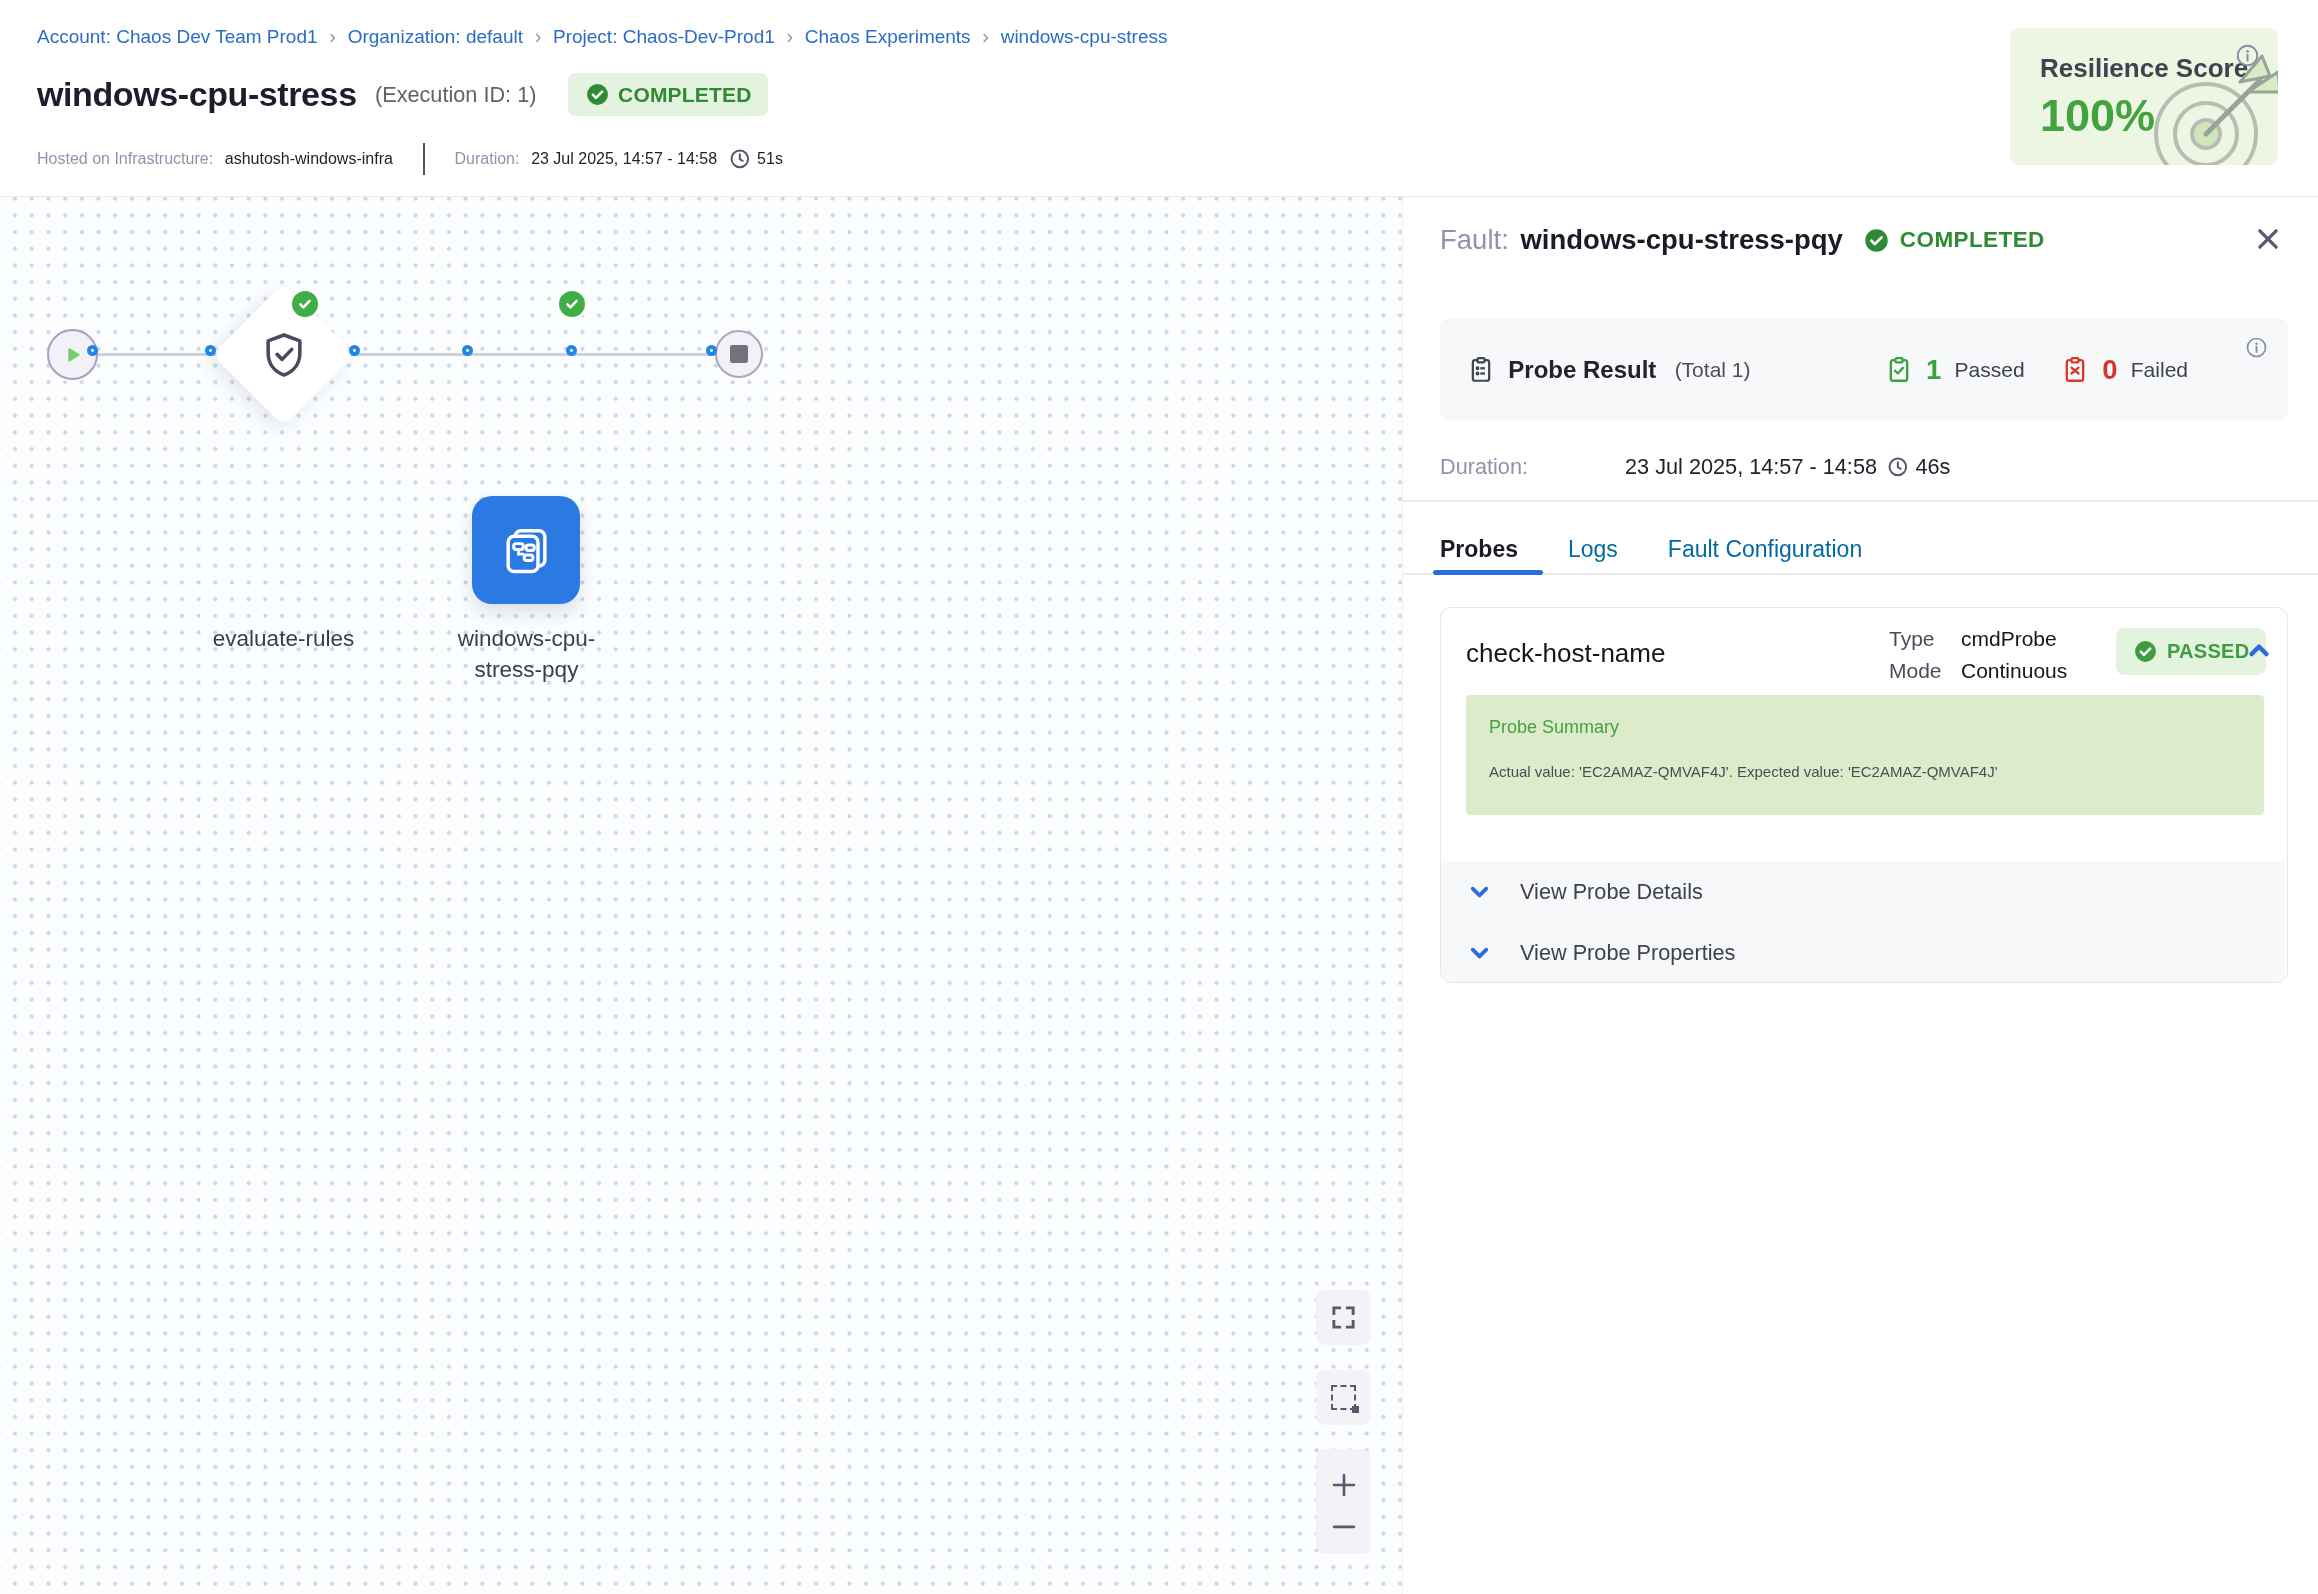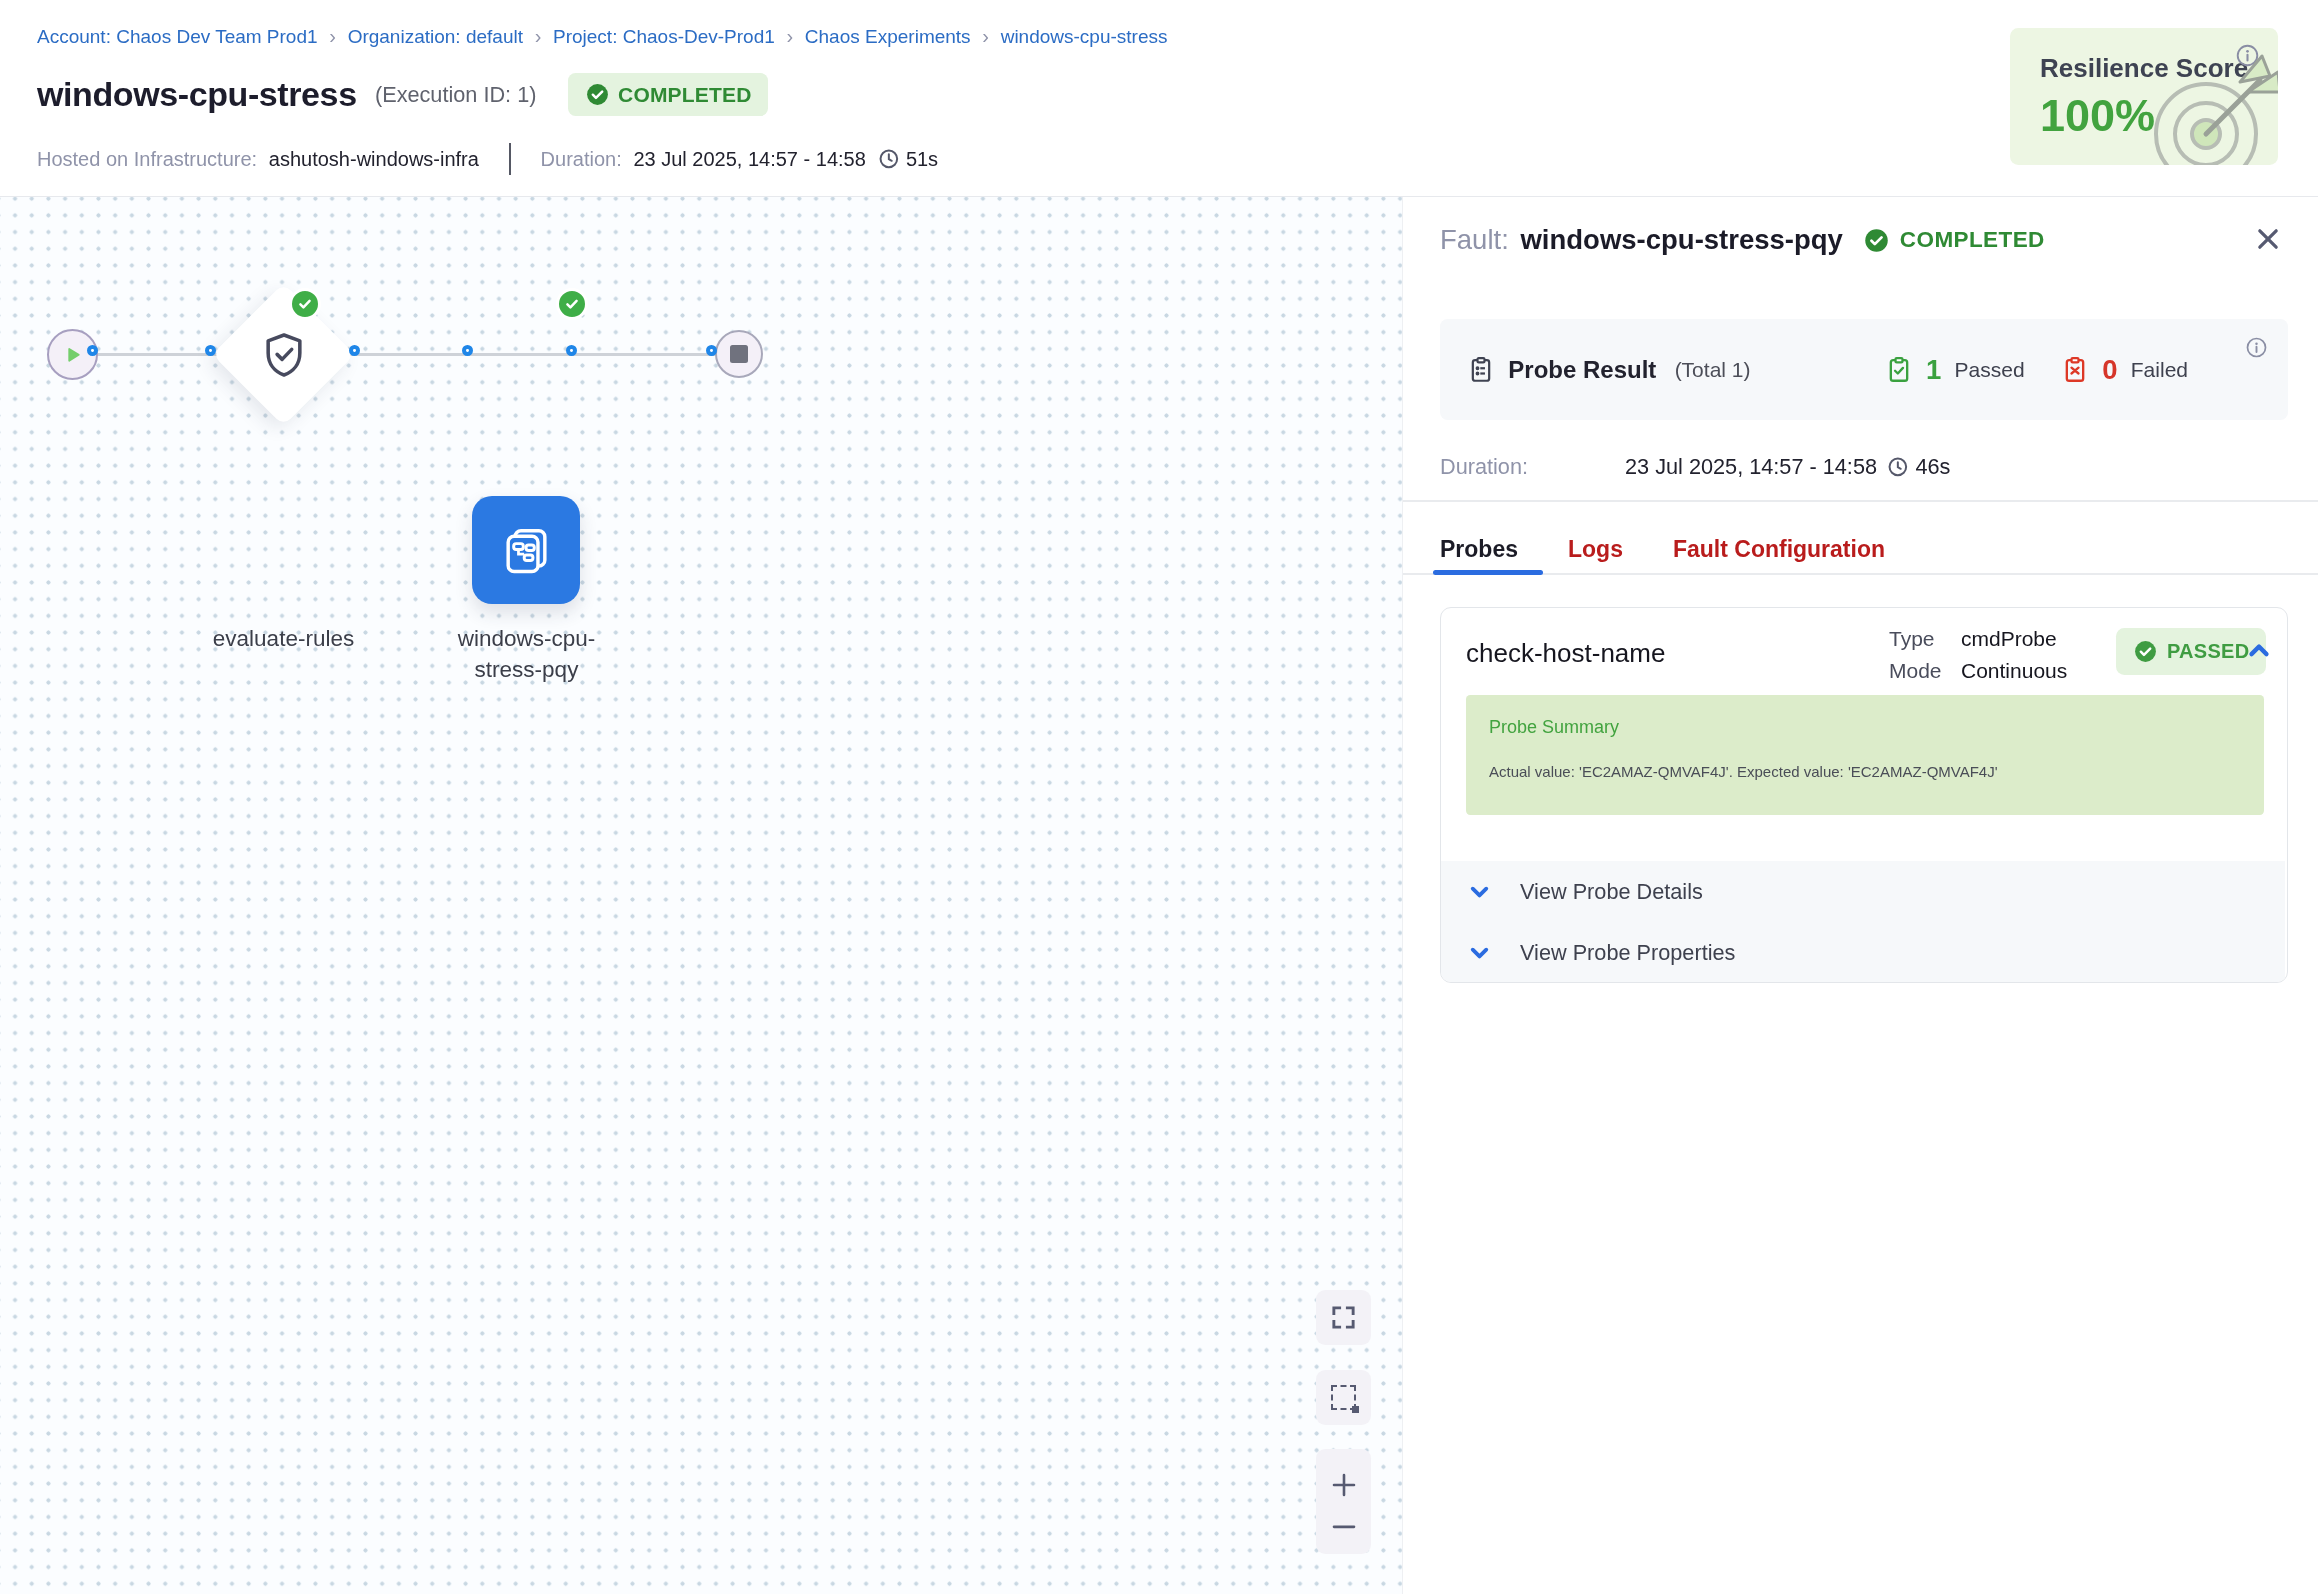--- a/index.html
+++ b/index.html
@@ -12,21 +12,21 @@
     background:#fff; border-bottom:1.7px solid #e7e9ed; z-index:5; }
   .breadcrumb { position:absolute; left:37px; top:25px; font-size:19px; display:flex; gap:11.7px; align-items:center; }
   .breadcrumb a { color:#2b6cc4; text-decoration:none; cursor:pointer; }
   .crumb-sep { color:#8f93a9; font-size:20px; }
   .title-row { position:absolute; left:37px; top:73px; display:flex; align-items:center; gap:18.3px; }
   .page-title { font-size:34px; font-weight:bold; color:#1d1d2c; letter-spacing:-0.4px; }
   .exec-id { font-size:21.7px; color:#5f626d; }
   .status-pill { display:flex; align-items:center; gap:8.3px; background:#e4f3df; border-radius:7.5px;
     padding:9.2px 16.7px; margin-left:13.3px; }
   .status-pill span { color:#2f8a34; font-size:21px; font-weight:bold; letter-spacing:0.2px; }
-  .sub-row { position:absolute; left:37px; top:143px; display:flex; align-items:center; gap:11.7px; font-size:20px;justify-content:space-between; }
+  .sub-row { position:absolute; left:37px; top:143px; display:flex; align-items:center; gap:11.7px; font-size:16px;justify-content:space-between; }
   .sub-label { color:#8f93a9; }
   .sub-value { color:#22222e; }
   .sub-divider { width:1.7px; height:32px; background:#555864; margin:0 18.3px; }
   .clock-wrap { display:flex; align-items:center; gap:6.7px; }
 
   
   .resilience-card { position:absolute; left:2010px; top:27.5px; width:268px; height:137px;
     background:#edf6e3; border-radius:8.3px; overflow:hidden; }
   .res-label { position:absolute; left:30px; top:25px; font-size:26px; font-weight:bold; color:#3e4352; }
   .res-value { position:absolute; left:30px; top:62px; font-size:45px; font-weight:bold; color:#42a33f; }
@@ -92,21 +92,21 @@
   .pb-caption { font-size:21px; color:#3e414e; margin-right:23px; }
   .pb-info { position:absolute; right:20px; top:16.7px; }
 
   .duration-row { position:absolute; left:37px; top:257px; display:flex; align-items:center; font-size:21.7px; }
   .duration-row .dur-label { color:#8f93a9; width:185px; }
   .duration-row .dur-value { color:#22222e; margin-right:10px; }
 
   .panel-divider { position:absolute; left:0; top:303px; width:917px; height:1.7px; background:#e9ebee; }
 
   .tabs { position:absolute; left:37px; top:326px; display:flex; gap:50px; height:52px; align-items:center; }
-  .tab { font-size:23px; color:#b91c1c; font-weight:700; cursor:pointer; }
+  .tab { font-size:23px; color:#0369a1; font-weight:400; cursor:pointer; }
   .tab.active { font-weight:bold; color:#1b1b26; }
   .tabs-border { position:absolute; left:0; top:376px; width:917px; height:1.7px; background:#e9ebee; }
   .tab-underline { position:absolute; left:30px; top:373px; width:110px; height:5px; background:#2b6ce0; border-radius:3.3px; z-index:2; }
 
   
   .probe-card { position:absolute; left:37px; top:410px; width:848px; height:376px;
     border:1.7px solid #e3e6ea; border-radius:11px; background:#fff; overflow:hidden; }
   .pc-header { position:relative; height:87px; }
   .pc-name { position:absolute; left:25px; top:30px; font-size:26px; color:#16161f; }
   .pc-meta { position:absolute; left:448px; top:15px; font-size:21px; line-height:32px; }

